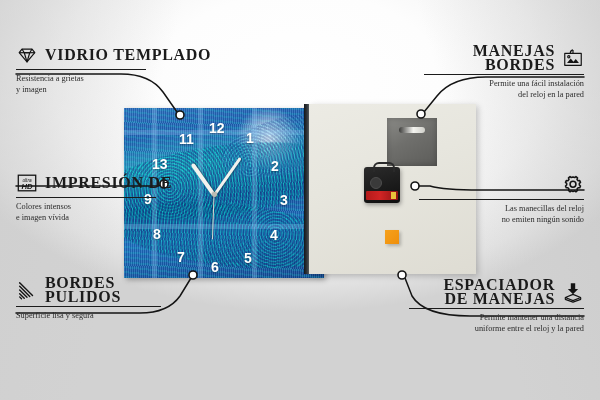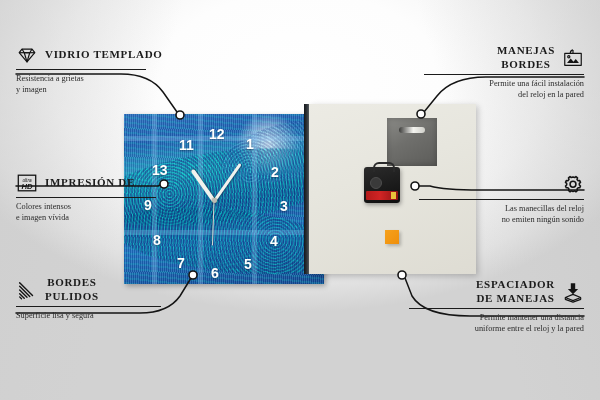--- a/index.html
+++ b/index.html
@@ -17,21 +17,21 @@
   #stage:before{
     content:"";position:absolute;inset:0;
     background:linear-gradient(105deg, rgba(205,205,205,.55) 0%, rgba(255,255,255,0) 26%),
                linear-gradient(255deg, rgba(200,200,200,.5) 0%, rgba(255,255,255,0) 26%);
     pointer-events:none;
   }
 
   
   .product{position:absolute;left:124px;top:104px;width:352px;height:170px;}
   .panel-front{
-    position:absolute;left:0;top:10px;width:200px;height:170px;
+    position:absolute;left:0;top:4px;width:200px;height:170px;
     background:
       radial-gradient(circle at 72% 18%, rgba(255,255,255,.95) 0%, rgba(255,255,255,0) 16%),
       repeating-linear-gradient(92deg, rgba(255,255,255,.12) 0 1px, rgba(0,0,0,.10) 1px 2px),
       repeating-linear-gradient(6deg, rgba(0,235,210,.16) 0 2px, rgba(0,0,0,0) 2px 5px),
       linear-gradient(172deg,#2a6fc0 0%,#1f63b8 16%,#2aa0c8 34%,#14519f 52%,#1d6ec2 70%,#0f4894 100%);
     box-shadow:2px 2px 5px rgba(0,0,0,.30);
     overflow:hidden;
   }
   .panel-front .grid-v,.panel-front .grid-h{position:absolute;background:rgba(150,200,245,.28);}
   .panel-front .grid-v{width:5px;height:100%;top:0;}
@@ -77,22 +77,22 @@
     background:linear-gradient(90deg,#b41a1a 0%,#d02424 45%,#8f1414 100%);}
   .mech-batt-tip{position:absolute;right:2px;top:1px;width:5px;height:7px;background:#e8c23a;}
   .mech-dial{position:absolute;left:6px;top:10px;width:10px;height:10px;border-radius:50%;
     background:#3a3a3a;border:1px solid #4d4d4d;}
   .foam{position:absolute;left:76px;top:126px;width:14px;height:14px;
     background:linear-gradient(135deg,#f6a11c 0%,#ef8f0a 100%);
     box-shadow:2px 2px 3px rgba(0,0,0,.22);}
 
   
   .callout{position:absolute;}
-  .co-title{font-family:"Liberation Serif",serif;font-weight:700;font-size:11px;
-    letter-spacing:.7px;color:#1b1b1b;line-height:13.5px;white-space:nowrap;text-align:center;}
+  .co-title{font-family:"Liberation Serif",serif;font-weight:700;font-size:16px;
+    letter-spacing:.7px;color:#1b1b1b;line-height:13.5px;white-space:nowrap;}
   .co-rule{height:1.4px;background:#1b1b1b;margin:3px 0 4px 0;}
   .co-desc{font-family:"Liberation Serif",serif;font-size:8.3px;color:#2b2b2b;
     line-height:10.5px;white-space:pre-line;}
   .co-left{text-align:left;}
   .co-right{text-align:right;}
   .co-head{display:flex;align-items:center;gap:7px;}
   .co-right .co-head{justify-content:flex-end;}
   .ico{width:22px;height:22px;flex:0 0 22px;display:block;font-style:italic;}
   .ico svg{display:block;width:22px;height:22px;}
 

